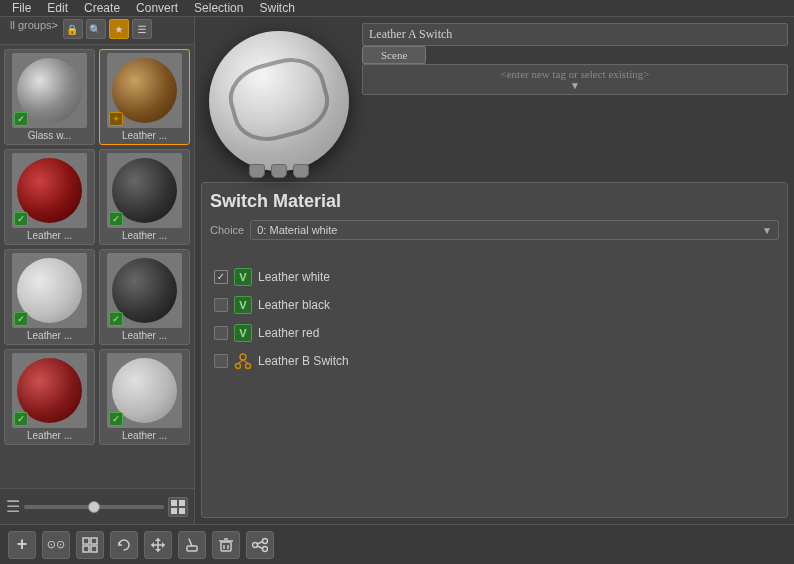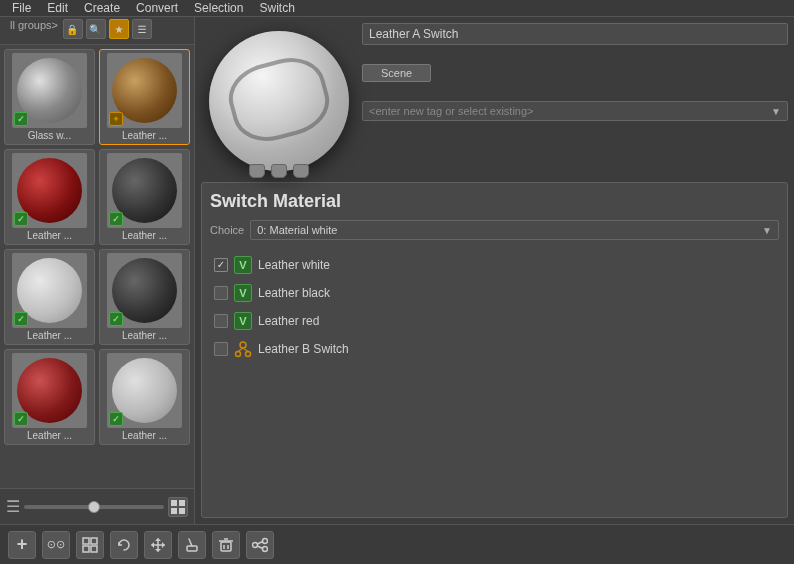--- a/index.html
+++ b/index.html
@@ -249,21 +249,22 @@
       height: 155px;
       display: flex;
       align-items: center;
       justify-content: center;
     }
 
     .right-info-panel {
       flex: 1;
       display: flex;
       flex-direction: column;
-      gap: 19px;
+      gap: 0;
+      font-family: Liberation Serif, serif;
     }
 
     .name-bar {
       background: #4a4a4a;
       border: 1px solid #666;
       border-radius: 2px;
       padding: 3px 6px;
       color: #d0d0d0;
       font-size: 12px;
     }
@@ -284,20 +285,21 @@
       border: 1px solid #666;
       border-radius: 2px;
       padding: 3px 6px;
       color: #888;
       font-size: 11px;
       width: 100%;
       display: flex;
       align-items: center;
       justify-content: space-between;
       cursor: pointer;
+      flex-direction: column;
     }
 
     
     .switch-panel {
       background: #484848;
       border: 1px solid #606060;
       border-radius: 3px;
       padding: 8px;
       flex: 1;
     }
@@ -306,21 +308,21 @@
       font-size: 18px;
       color: #e0e0e0;
       font-weight: bold;
       margin-bottom: 8px;
     }
 
     .choice-row {
       display: flex;
       align-items: center;
       gap: 6px;
-      margin-bottom: 12px;
+      margin-bottom: 24px;
     }
     .choice-label {
       color: #aaa;
       font-size: 11px;
     }
     .choice-select {
       flex: 1;
       background: #4a4a4a;
       border: 1px solid #666;
       border-radius: 2px;

